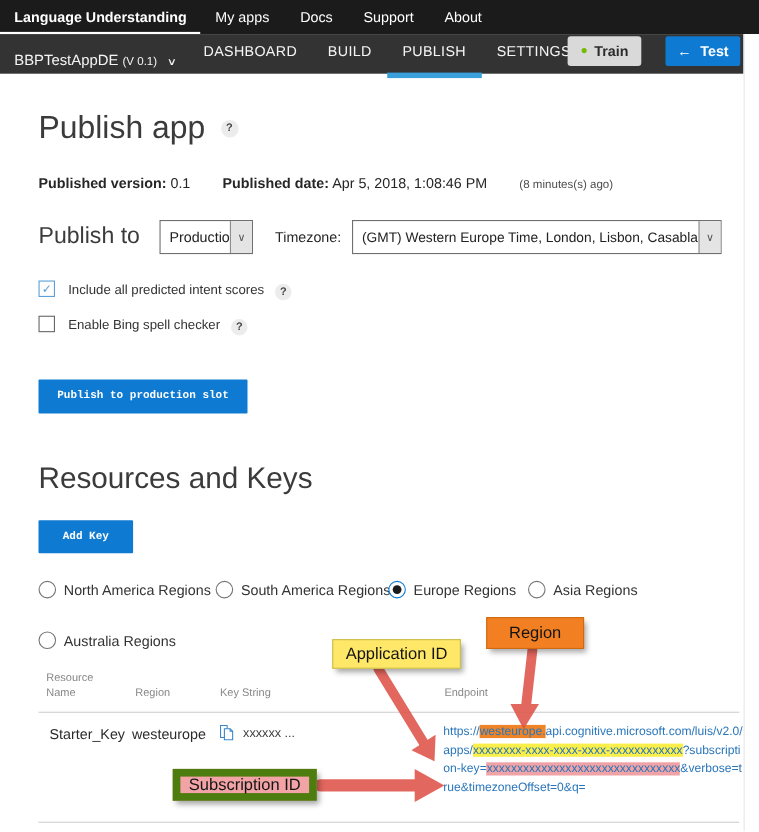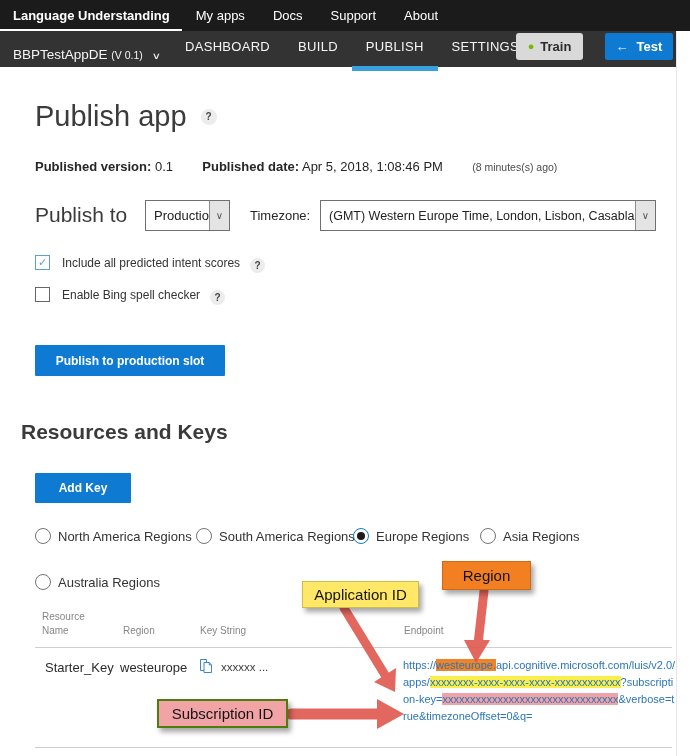--- a/index.html
+++ b/index.html
@@ -64,41 +64,41 @@
   .tz-label{position:absolute;left:250px;top:208px;font-size:13px;color:#262626;}
   .sel-timezone{left:320px;top:200px;width:336px;font-size:12.5px;}
 
   .checkline{position:absolute;left:35px;display:flex;align-items:center;font-size:12px;color:#333;}
   .cb{width:15px;height:15px;border:1px solid #666;background:#fff;margin-right:12px;display:flex;align-items:center;justify-content:center;cursor:pointer;}
   .cb.checked{border-color:#5e9ed6;color:#5e9ed6;font-size:11px;background:#fdfdfd;}
   .check1{top:255px;}
   .check2{top:287px;}
 
   .btn-primary{position:absolute;background:var(--accent-blue);color:#fff;border:none;border-radius:1px;
-    font-size:12px;font-weight:bold;display:flex;align-items:center;justify-content:center;cursor:pointer;font-family:Liberation Sans, sans-serif;}
+    font-size:10px;font-weight:bold;display:flex;align-items:center;justify-content:center;cursor:pointer;font-family:Liberation Mono, monospace;}
   .btn-publish{left:35px;top:345px;width:190px;height:31px;}
-  .btn-addkey{left:35px;top:473px;width:96px;height:30px;}
-
-  .section-title{position:absolute;left:21px;top:420px;font-size:21px;font-weight:700;color:#3b3b3b;}
+  .btn-addkey{left:35px;top:473px;width:86px;height:30px;}
+
+  .section-title{position:absolute;left:35px;top:420px;font-size:27px;font-weight:400;color:#3b3b3b;}
 
   .radio-item{position:absolute;display:flex;align-items:center;font-size:13px;color:#333;}
   .radio{width:16px;height:16px;border-radius:50%;border:1px solid #757575;background:#fff;margin-right:7px;
     display:flex;align-items:center;justify-content:center;cursor:pointer;flex:0 0 auto;}
   .radio.on{border-color:var(--accent-blue);}
   .radio.on::after{content:"";width:8px;height:8px;border-radius:50%;background:#1b1b1b;}
   .r1{left:35px;top:528px;} .r2{left:196px;top:528px;} .r3{left:353px;top:528px;} .r4{left:480px;top:528px;}
   .r5{left:35px;top:574px;}
 
   
   .arrows{position:absolute;left:0;top:0;width:690px;height:756px;z-index:5;pointer-events:none;}
   .callout{position:absolute;display:flex;align-items:center;justify-content:center;font-size:15px;color:#141414;
     box-shadow:3px 4px 5px rgba(0,0,0,0.35);z-index:6;}
   .co-appid{left:302px;top:581px;width:117px;height:27px;background:var(--callout-yellow);border:1px solid #c9bd4d;}
   .co-region{left:442px;top:561px;width:89px;height:29px;background:var(--callout-orange);border:1px solid #d06a10;}
-  .co-subid{left:157px;top:699px;width:131px;height:29px;background:var(--callout-pink);border:2px solid #4d7c0f;}
+  .co-subid{left:157px;top:699px;width:131px;height:29px;background:var(--callout-pink);border:7px solid #4d7c0f;}
 
   
   .th{position:absolute;font-size:10px;color:#878787;}
   .th-resource1{left:42px;top:611px;} .th-resource2{left:42px;top:625px;}
   .th-region{left:123px;top:625px;} .th-keystring{left:200px;top:625px;} .th-endpoint{left:404px;top:625px;}
   .sep{position:absolute;left:35px;width:637px;height:1px;background:#cfcfcf;}
   .sep1{top:647px;} .sep2{top:747px;}
   .td{position:absolute;font-size:13px;color:#2b2b2b;}
   .td-name{left:45px;top:660px;} .td-region{left:120px;top:660px;}
   .copy-icon{position:absolute;left:199px;top:658px;cursor:pointer;}

